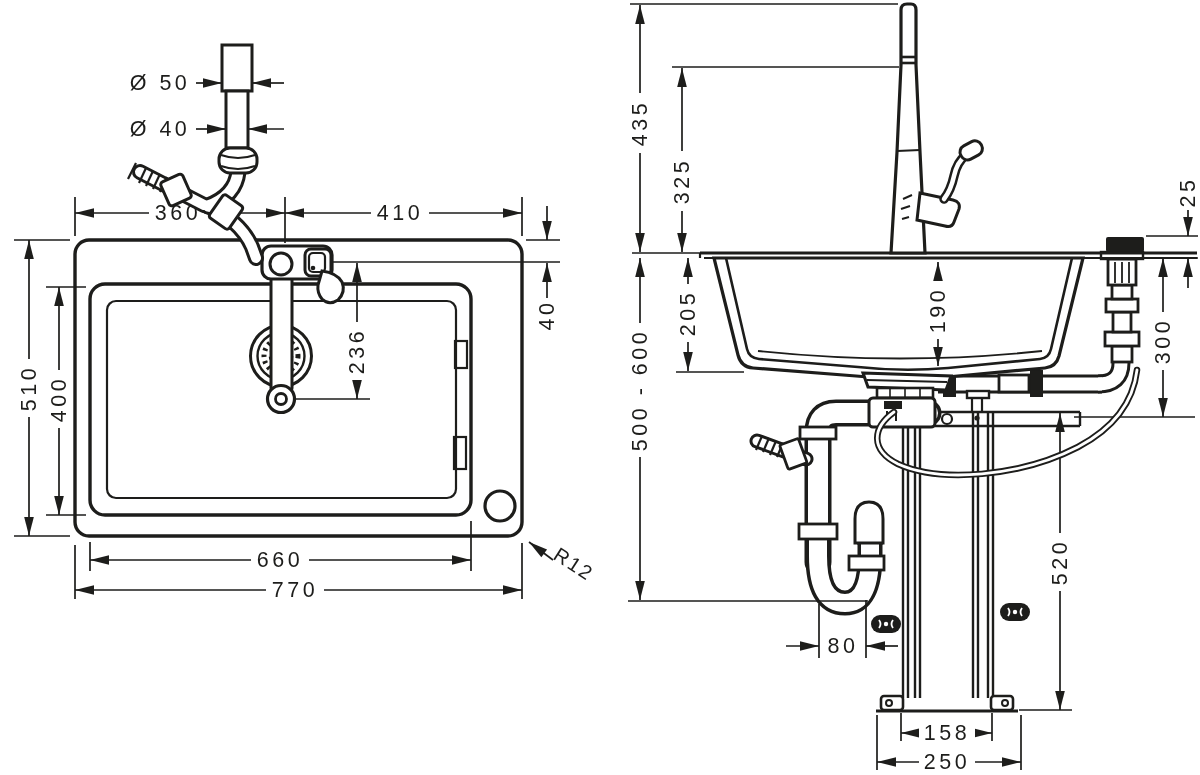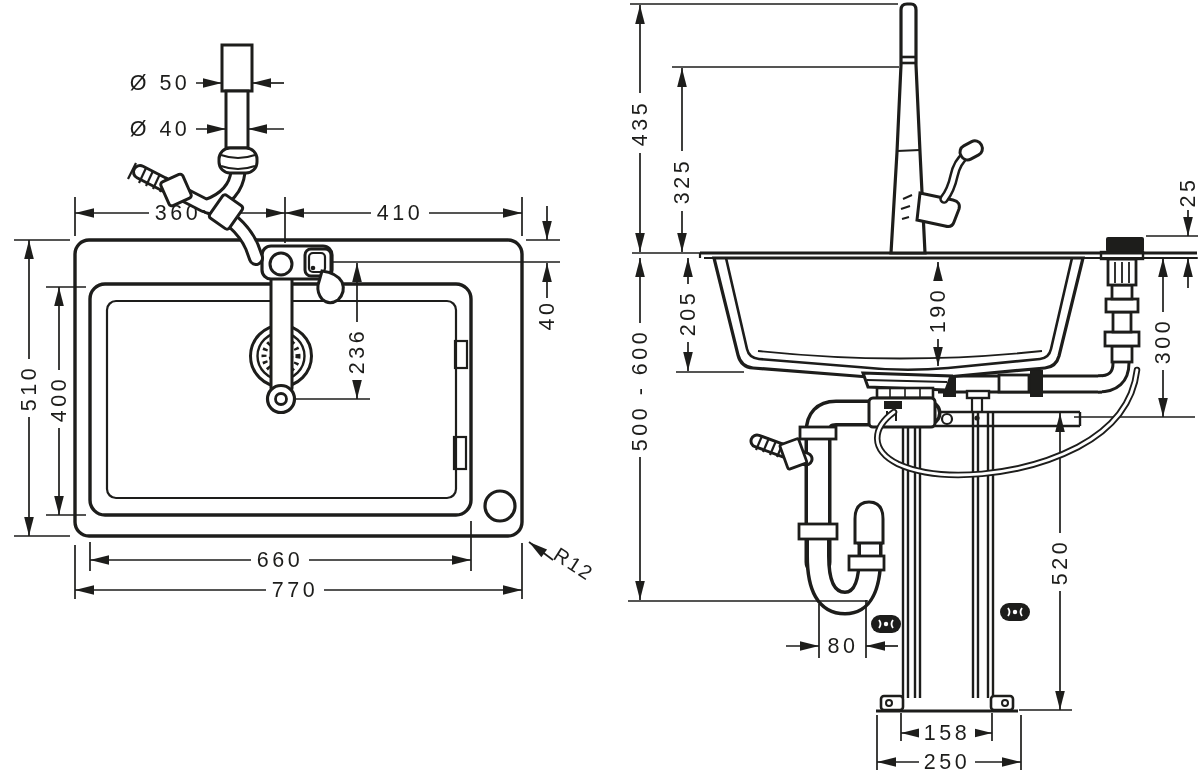--- a/index.html
+++ b/index.html
@@ -1,17 +1,17 @@
 <!DOCTYPE html>
 <html><head>
 <meta charset="utf-8">
 <style>
   html,body{margin:0;padding:0;background:#fff;}
   .sheet{position:relative;width:1200px;height:775px;background:#ffffff;overflow:hidden;
-         font-family:"Liberation Sans", sans-serif;border-radius:22px;}
+         font-family:"Liberation Sans", sans-serif;}
   svg{display:block;}
   .dim-text{font-family:"Liberation Sans", sans-serif;font-size:21.5px;fill:#1d1d1b;
             letter-spacing:3.5px;text-anchor:middle;}
   .r-text{font-family:"Liberation Sans", sans-serif;font-size:20px;fill:#1d1d1b;
           letter-spacing:2px;text-anchor:middle;}
 </style>
 </head>
 <body>
 
 <div class="sheet">

